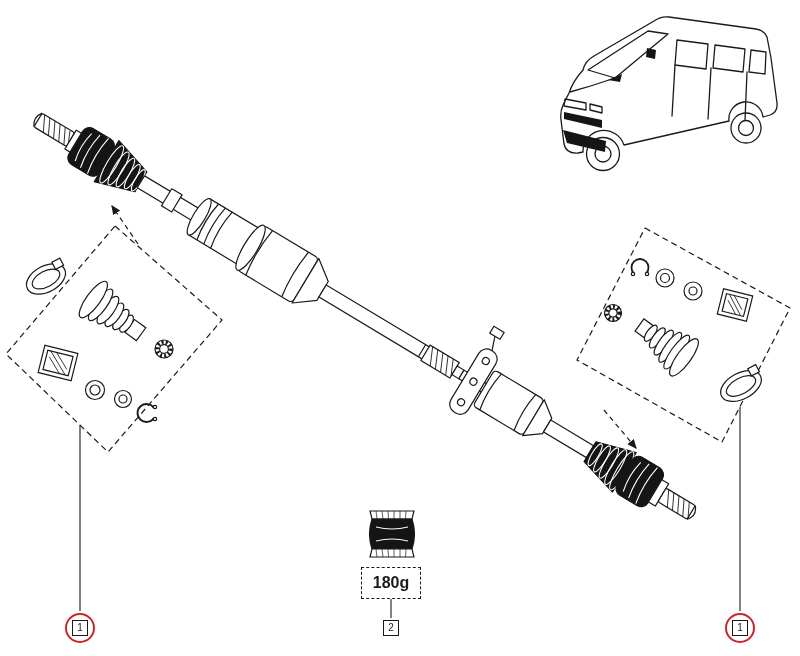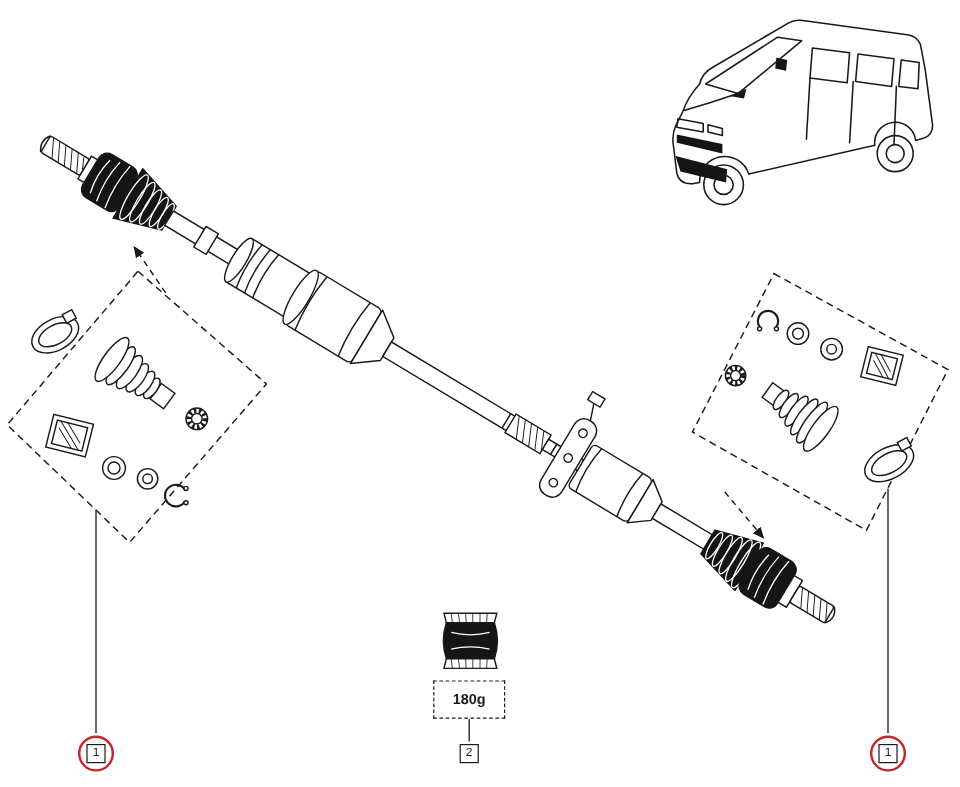--- a/index.html
+++ b/index.html
@@ -32,21 +32,21 @@
     background: #ffffff;
     display: flex; align-items: center; justify-content: center;
     font-size: 10px; line-height: 1; color: #1a1a1a;
   }
   .grease-label {
     position: absolute;
     left: 361px; top: 567px;
     width: 60px; height: 32px;
     border: 1.5px dashed #1a1a1a;
     display: flex; align-items: center; justify-content: center;
-    font-size: 12px; font-weight: bold; color: #1a1a1a;
+    font-size: 16px; font-weight: bold; color: #1a1a1a;
     background: #ffffff;
   }
 </style>
 </head>
 <body>
 
 <div class="stage">
 <svg width="800" height="656" viewBox="0 0 800 656" xmlns="http://www.w3.org/2000/svg">
   <defs>
     <marker id="arrow" markerWidth="9" markerHeight="8" refX="7" refY="3.5" orient="auto">

